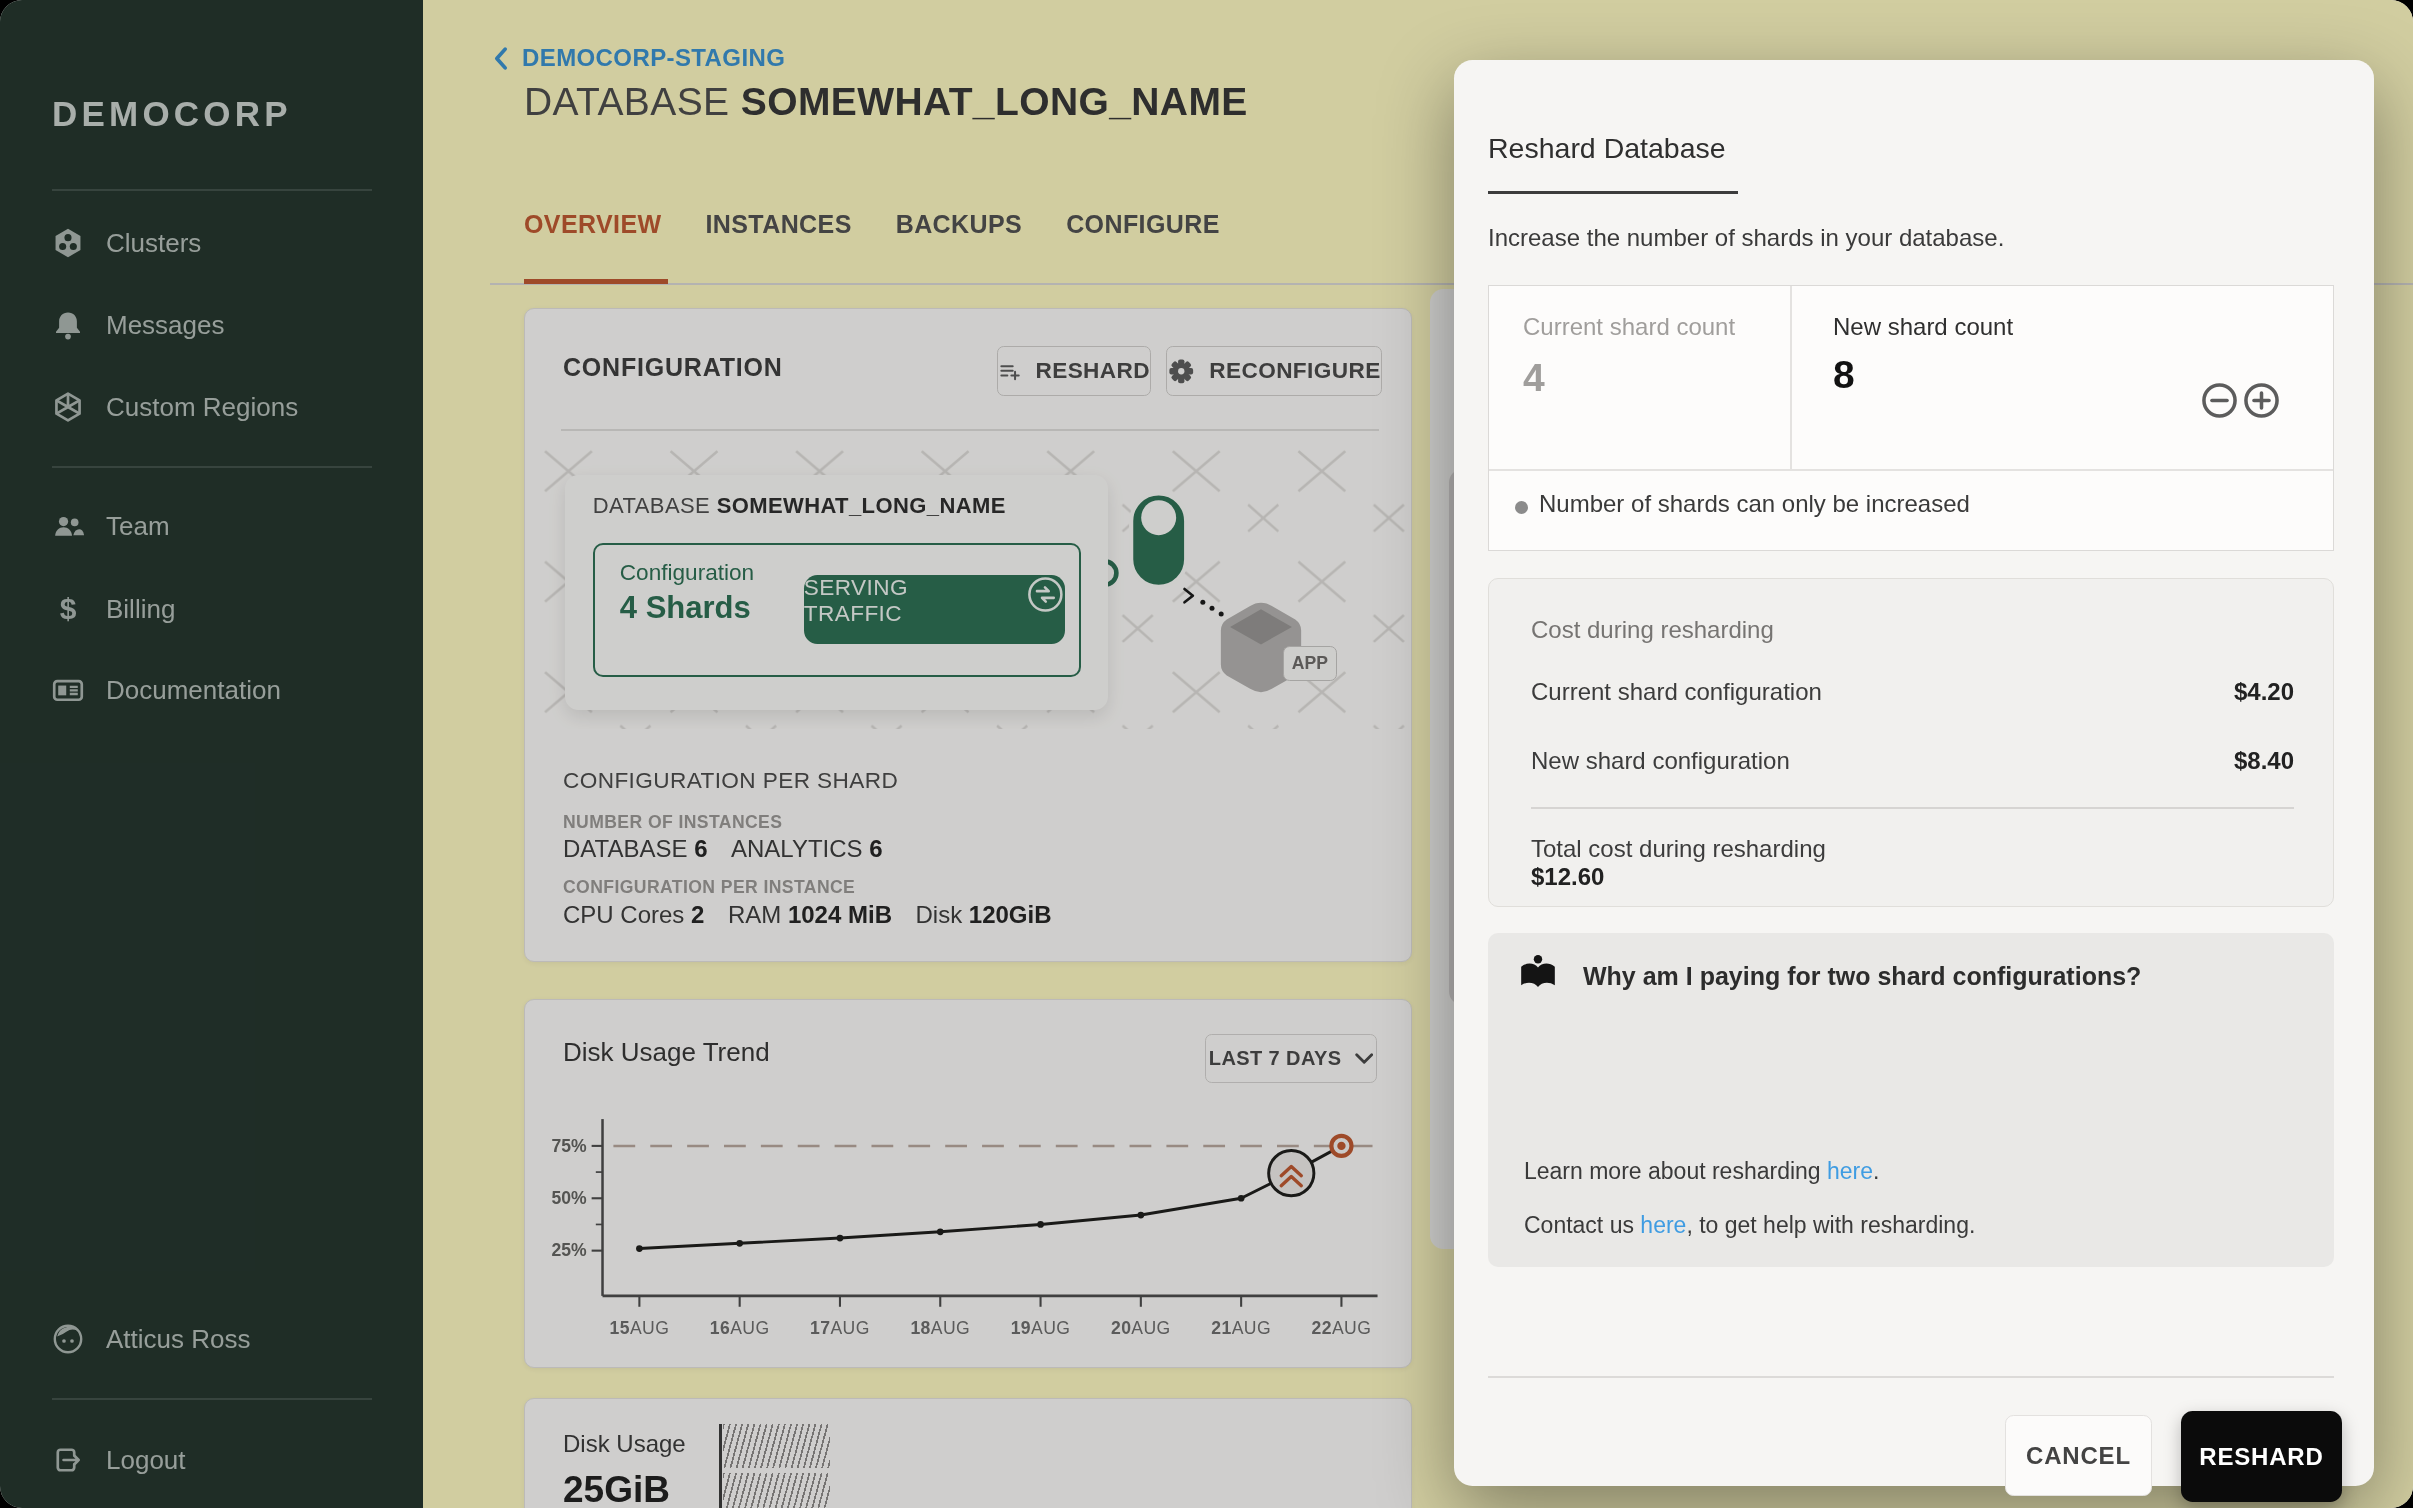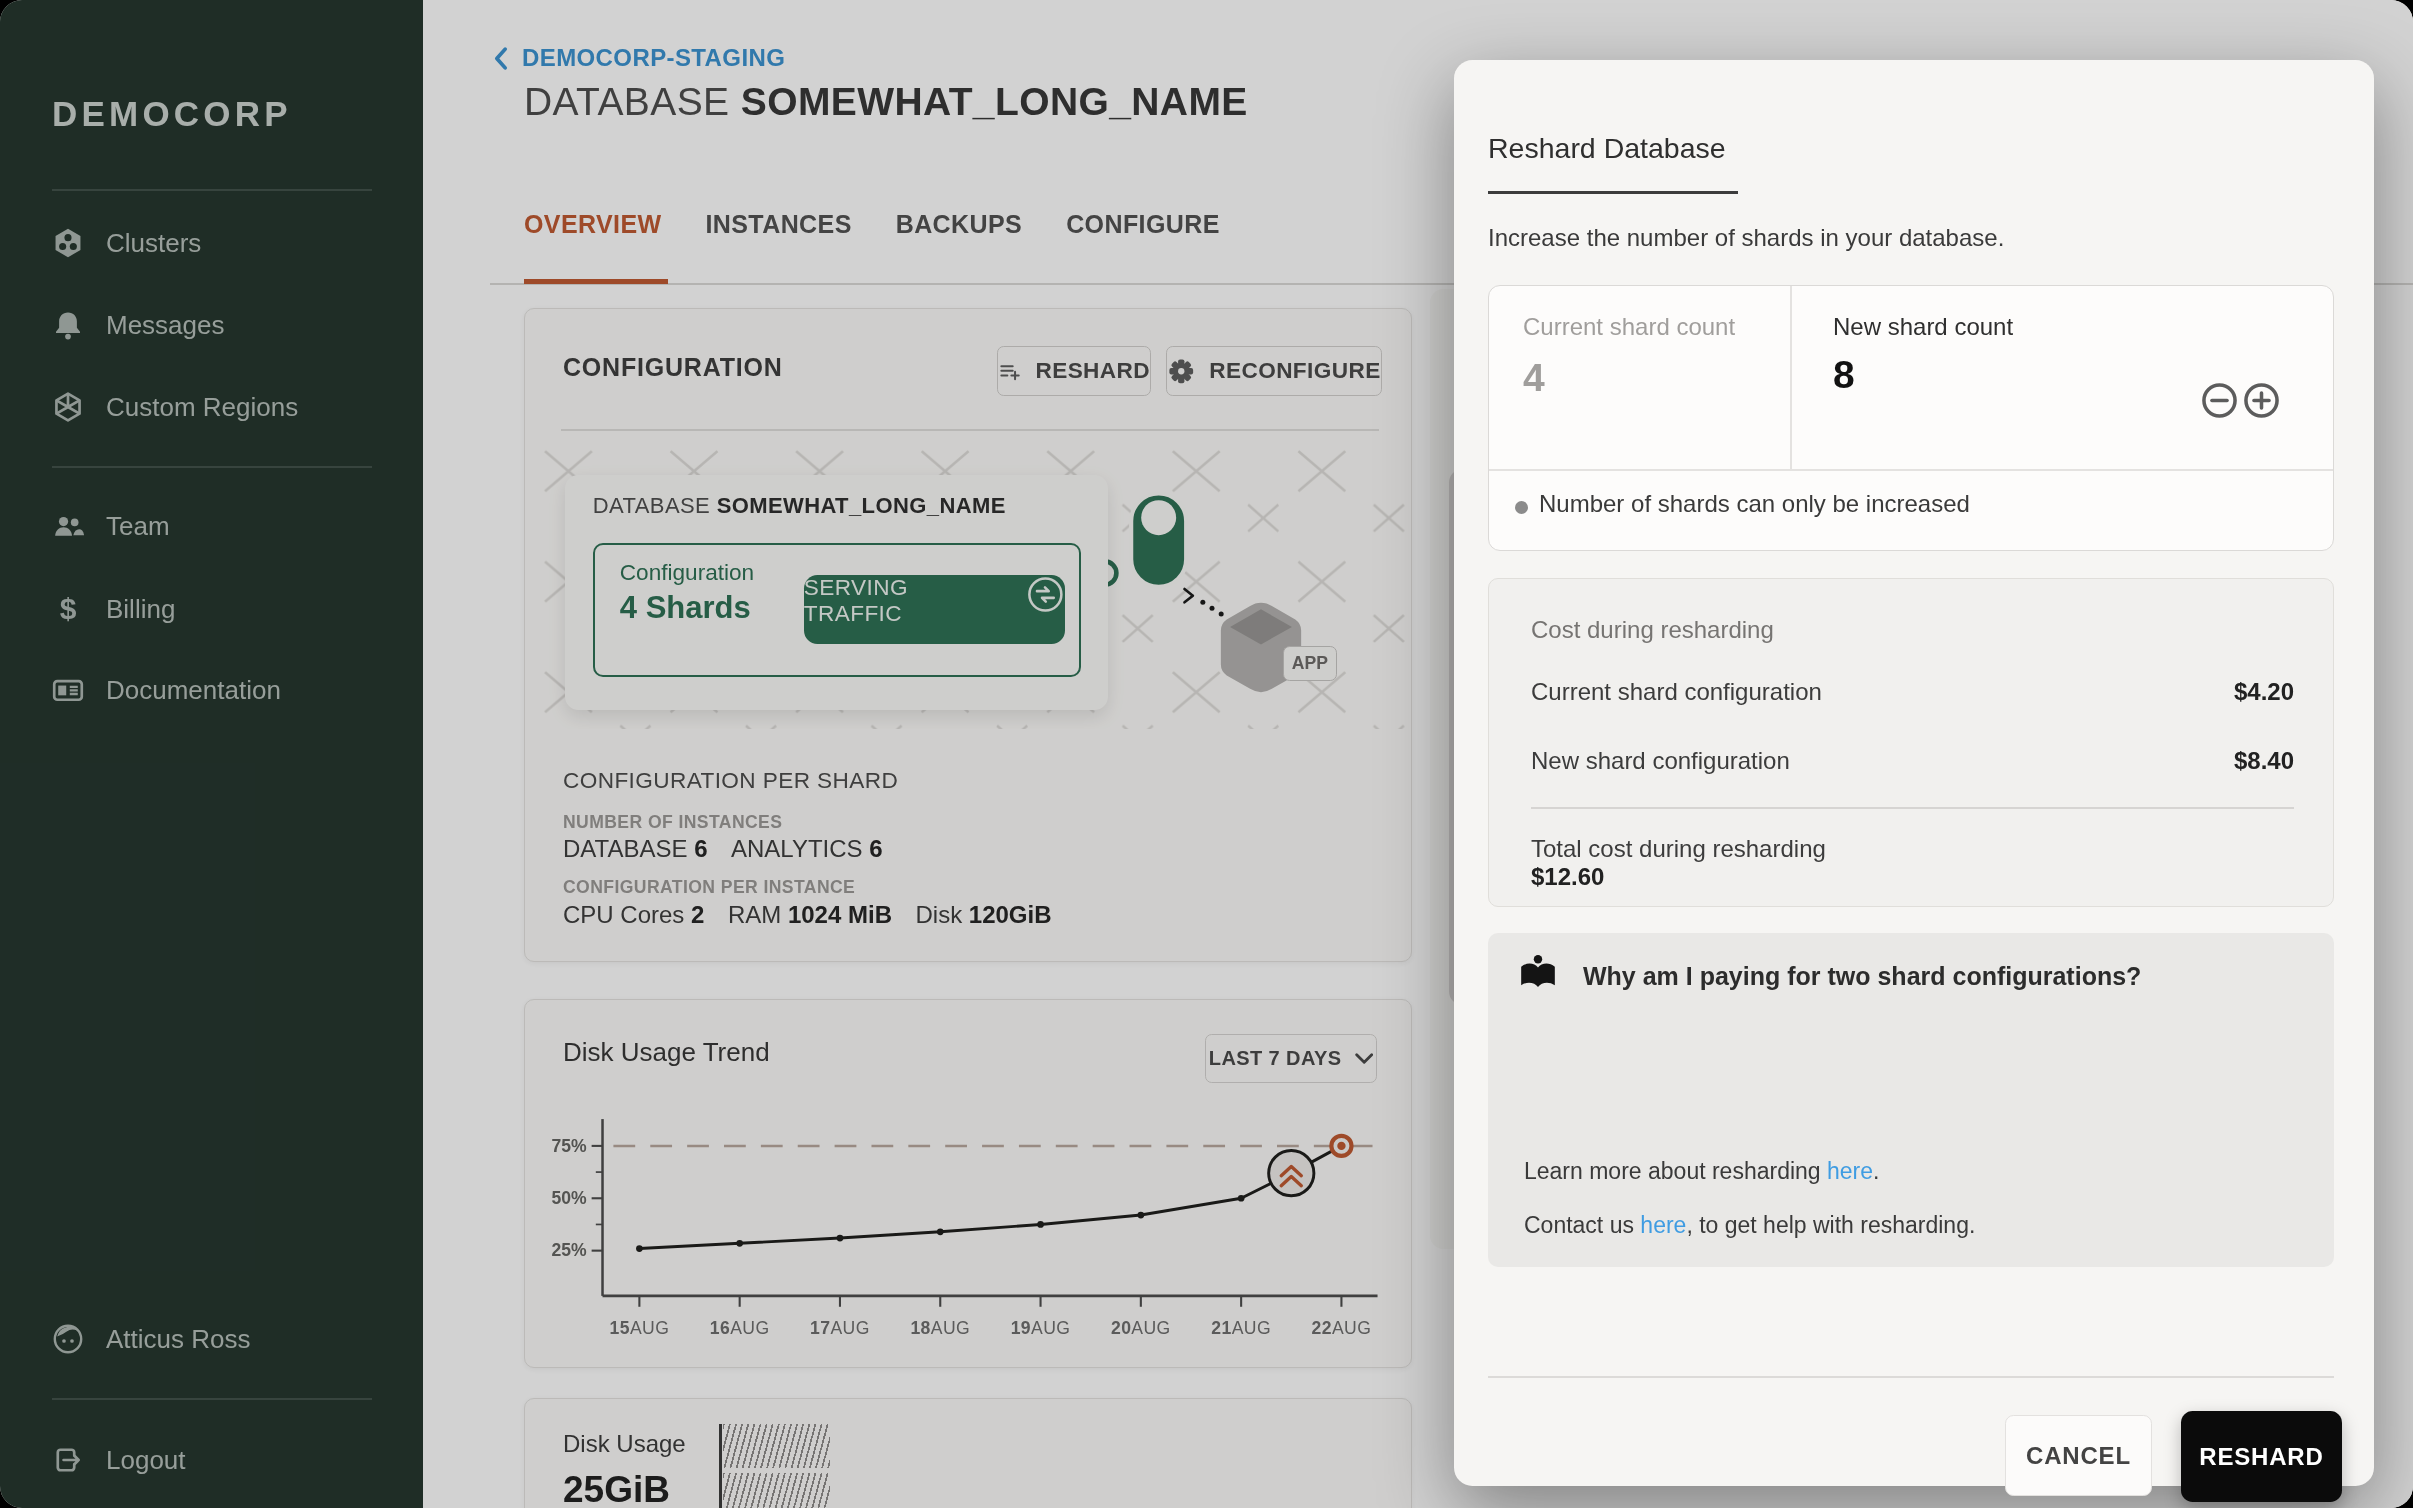--- a/index.html
+++ b/index.html
@@ -8,21 +8,21 @@
   .abs{position:absolute;}
   
   .sidebar{left:0;top:0;width:423px;height:1508px;background:#25362e;}
   .side-logo{left:52px;top:94px;font-size:35px;font-weight:700;letter-spacing:4.2px;color:#ccd3cf;}
   .side-div{left:52px;width:320px;height:1.7px;background:rgba(255,255,255,.14);}
   .side-item{left:52px;width:335px;height:54px;display:flex;align-items:center;gap:22px;color:#b7c0bb;font-size:26px;cursor:default;}
   .side-item .ic{width:32px;height:32px;display:flex;align-items:center;justify-content:center;color:#aeb8b3;}
   .side-item .ic svg{display:block;}
   .dollar-glyph{font-size:30px;font-weight:700;color:#aeb8b3;line-height:1;}
   
-  .main{left:423px;top:0;width:1990px;height:1508px;background:#ffffff;}
+  .main{left:423px;top:0;width:1990px;height:1508px;background:#fef9c3;}
   .crumb{left:67px;top:44px;display:flex;align-items:center;gap:10px;color:#3b93d1;font-size:24px;font-weight:600;letter-spacing:0.4px;}
   .page-title{left:101px;top:80px;font-size:39px;color:#4e4e4e;letter-spacing:0.4px;white-space:nowrap;}
   .page-title b{color:#383838;font-weight:700;}
   .tabs{left:101px;top:210px;display:flex;gap:44px;font-size:25px;font-weight:600;letter-spacing:0.4px;color:#525252;}
   .tab{padding-bottom:23.5px;}
   .tab.active{color:#c05a31;}
   .tabs-underline{left:101px;top:279px;width:144px;height:5px;background:#c05a31;}
   .tabs-divider{left:67px;top:283px;width:1923px;height:1.7px;background:#dbd9d7;}
   .card{background:#fcfbf9;border:0.8px solid #e4e2e0;border-radius:10px;box-shadow:0 1.7px 5px rgba(0,0,0,.05);}
   .card-h{font-size:25px;letter-spacing:0.8px;color:#3f3f3f;font-weight:600;}
@@ -38,21 +38,21 @@
   .dropdown{display:flex;align-items:center;justify-content:center;gap:13.4px;background:#fcfbf9;border:1.7px solid #d6d4d2;border-radius:6.7px;font-size:20px;font-weight:600;letter-spacing:0.4px;color:#4a4a4a;cursor:pointer;}
   .ax{font-size:21px;font-weight:600;fill:#666663;}
   .axx{font-size:21px;fill:#6e6e6e;letter-spacing:.5px;}
   .hatch{background:repeating-linear-gradient(105deg,#8f8d8b 0 1.7px,rgba(0,0,0,0) 1.7px 5.9px);}
   
   .overlay{left:0;top:0;width:2413px;height:1508px;background:rgba(5,5,5,.18);z-index:5;}
   .modal{left:1454px;top:40px;width:920px;height:1426px;background:#f6f5f3;border-radius:18.4px;box-shadow:0 25px 75px rgba(0,0,0,.38);z-index:10;margin-top:20px;}
   .modal-title{left:34px;top:72px;font-size:28.5px;color:#2f2f2f;font-weight:500;}
   .modal-title-rule{left:34px;top:131px;width:250px;height:2.5px;background:#3c3c3c;}
   .modal-sub{left:34px;top:164px;font-size:24px;color:#3a3a3a;}
-  .counts-card{left:34px;top:225px;width:846px;height:266px;background:#fdfcfb;border:1.7px solid #dbd9d7;border-radius:12px;}
+  .counts-card{left:34px;top:225px;width:846px;height:266px;background:#fdfcfb;border:1.7px solid #dbd9d7;border-radius:0;}
   .counts-label{font-size:24px;color:#a09e9c;}
   .counts-label.dark{color:#2f2f2f;}
   .big-num{font-size:39px;font-weight:700;}
   .note-dot{width:13.4px;height:13.4px;border-radius:50%;background:#8b8b8b;}
   .cost-card{left:34px;top:518px;width:846px;height:329px;background:#f1f0ee;border:1.7px solid #e0deda;border-radius:10px;}
   .cost-h{font-size:24px;color:#767472;}
   .cost-row{display:flex;justify-content:space-between;font-size:24px;color:#3c3c3c;}
   .cost-row b{color:#222;font-weight:700;}
   .info-card{left:34px;top:873px;width:846px;height:334px;background:#e9e8e6;border-radius:10px;}
   .info-h{font-size:25px;font-weight:700;color:#2c2c2c;}

